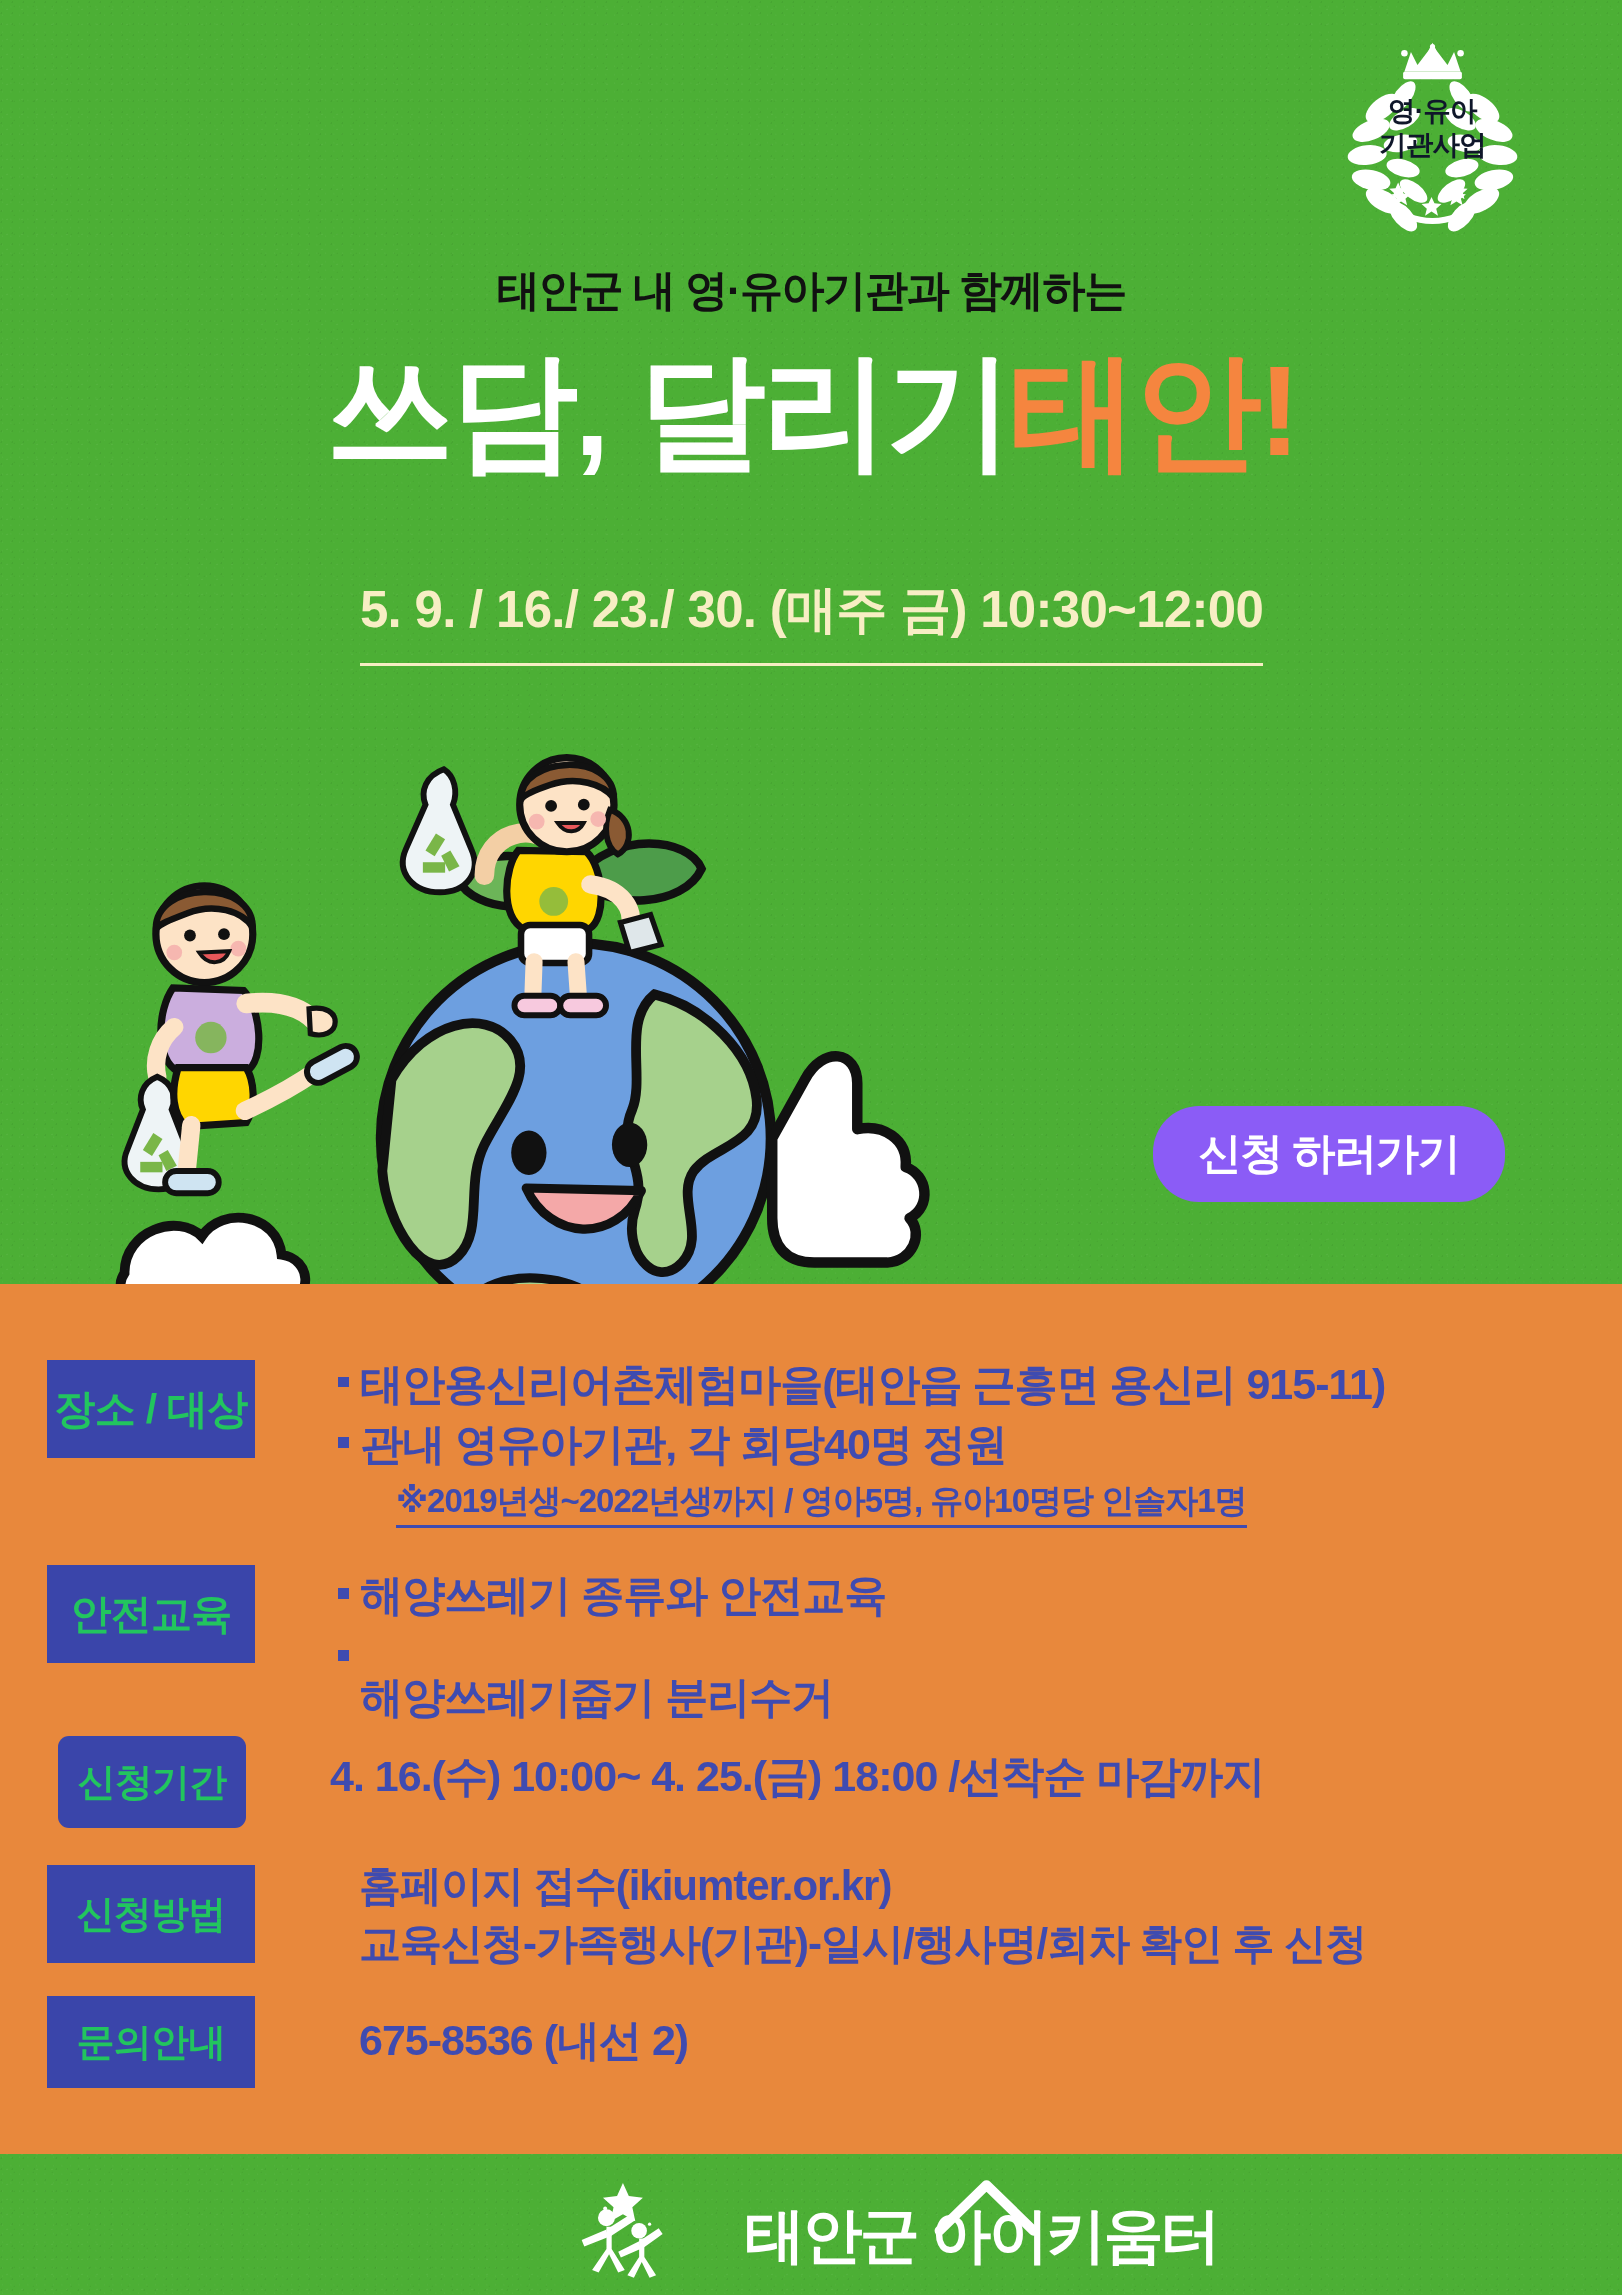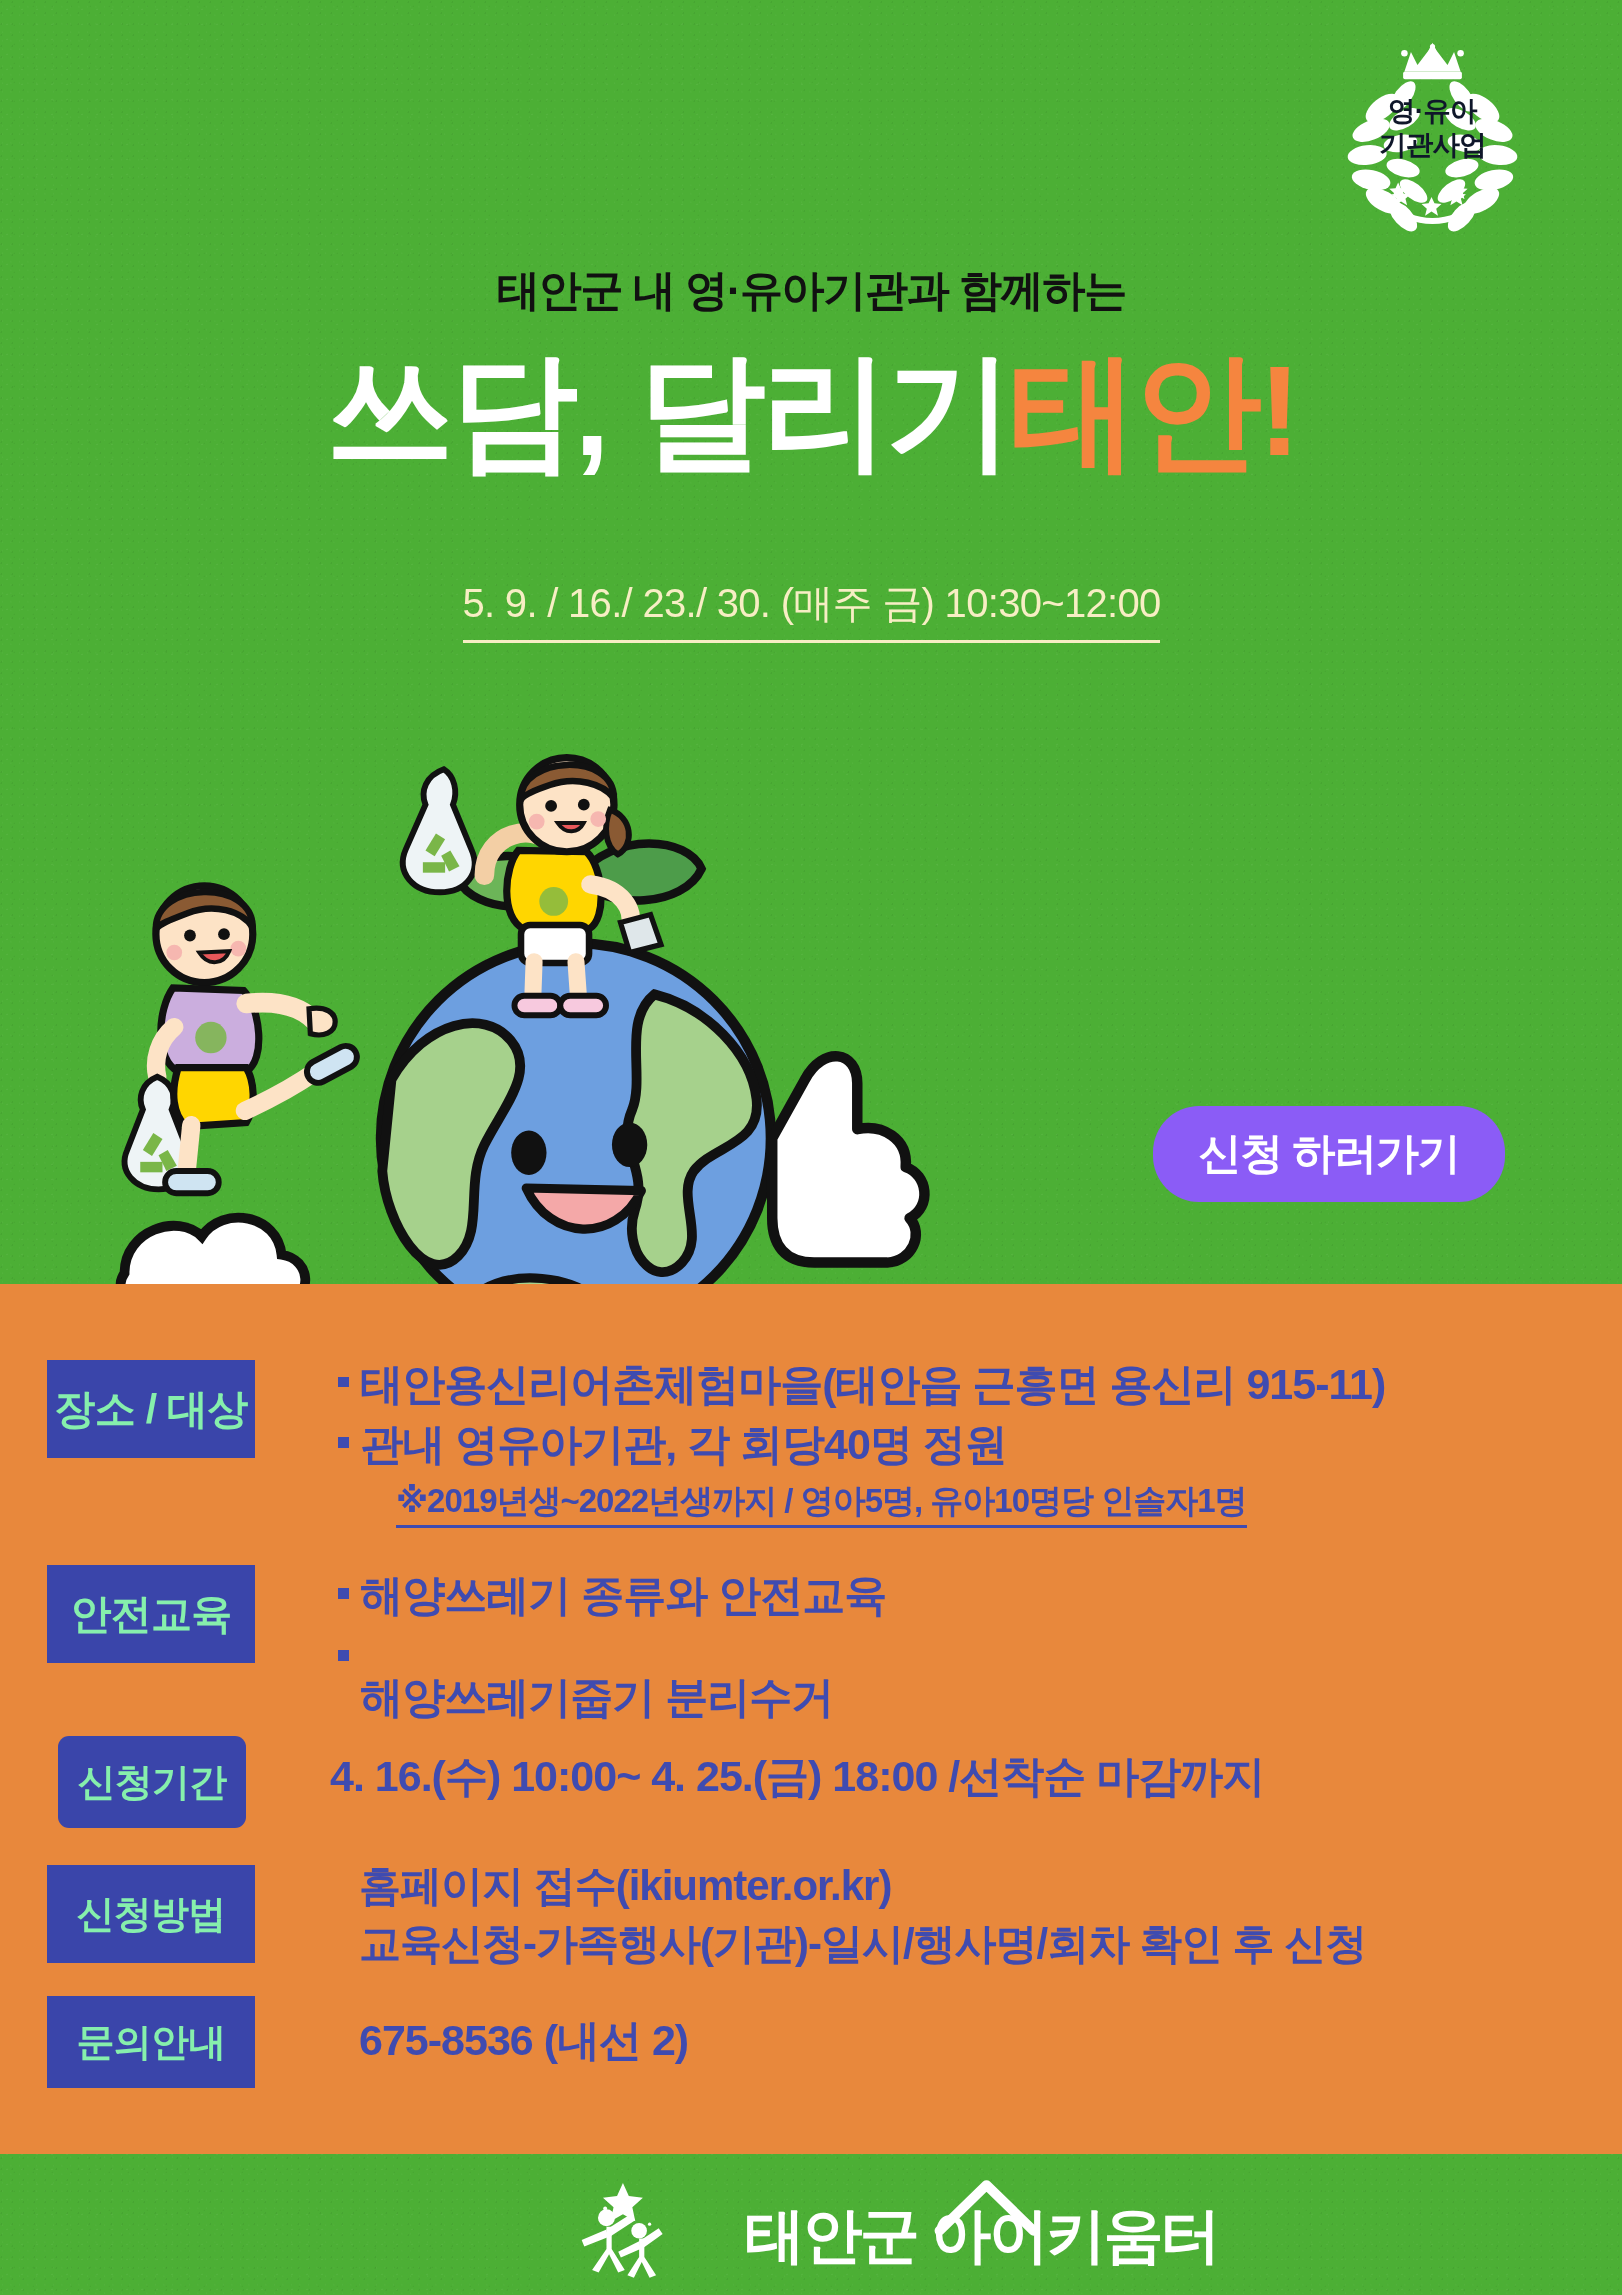--- a/index.html
+++ b/index.html
@@ -39,22 +39,22 @@
   .title{
     position:absolute;left:0;top:347px;width:100%;text-align:center;
     font-size:128px;font-weight:800;letter-spacing:-3.9px;line-height:1;white-space:nowrap;
   }
   .title .w{color:#ffffff;}
   .title .o{color:#f5853f;}
   .dateline{
     position:absolute;left:0;top:576px;width:100%;text-align:center;
   }
   .dateline span{
-    display:inline-block;color:#f7eec4;font-size:40px;font-weight:400;letter-spacing:-0.7px;
-    border-bottom:3.9px solid #f7eec4;padding-bottom:9px;
+    display:inline-block;color:#f7eec4;font-size:51px;font-weight:700;letter-spacing:-0.7px;
+    border-bottom:3.9px solid #f7eec4;padding-bottom:18px;
   }
 
   
   .illo{position:absolute;left:118px;top:713px;width:929px;height:602px;}
   .illo svg{width:100%;height:100%;display:block;overflow:visible;}
 
   
   .cta{
     position:absolute;left:1153px;top:1106px;width:352px;height:96px;
     background:#8b5cf6;border-radius:46px;
@@ -63,21 +63,21 @@
     cursor:pointer;border:0;
   }
 
   
   .panel{
     position:absolute;left:0;top:1284px;width:1623px;height:870px;
     background:#e8883c;
   }
   .row{position:absolute;left:0;width:1623px;}
   .label{
-    position:absolute;background:#3a45aa;color:#86efac;
+    position:absolute;background:#3a45aa;color:#22c55e;
     display:flex;align-items:center;justify-content:center;
     font-weight:700;letter-spacing:-0.7px;white-space:nowrap;
   }
   .body{position:absolute;color:#3f4bb0;font-weight:700;letter-spacing:-1px;}
   .li{display:flex;align-items:flex-start;white-space:nowrap;}
   .bullet{
     width:10.5px;height:10.5px;background:#3f4bb0;flex:0 0 10.5px;
     margin-right:11.8px;margin-top:22px;
   }
   .note{

